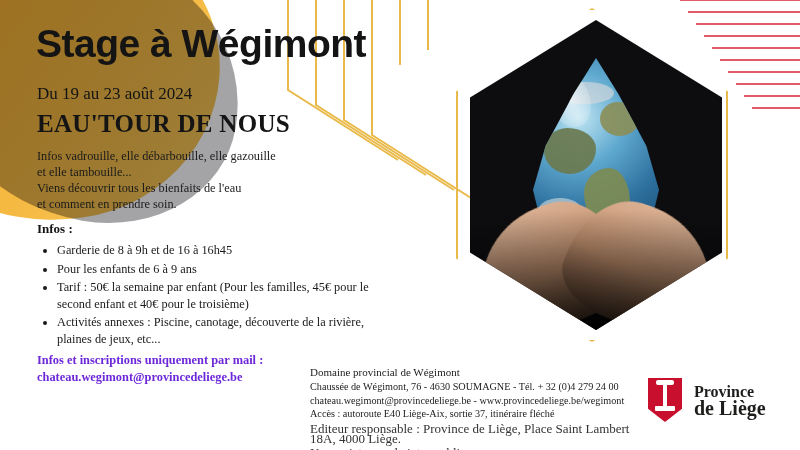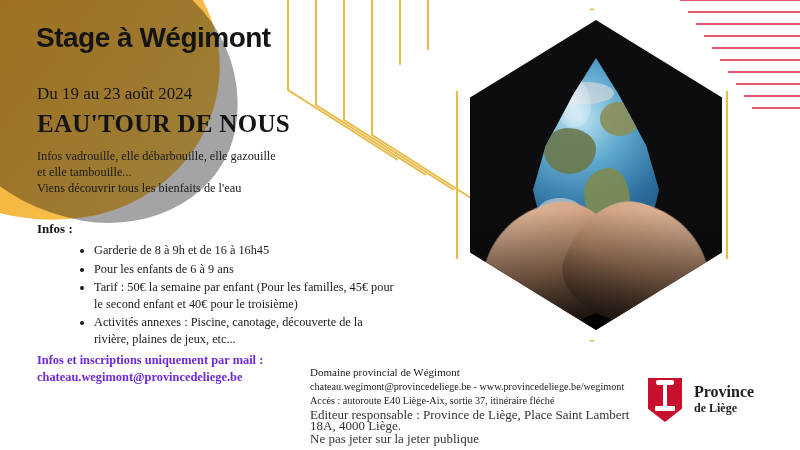--- a/index.html
+++ b/index.html
@@ -146,21 +146,21 @@
     background: radial-gradient(ellipse at center, rgba(255,255,255,0.65), rgba(255,255,255,0));
     border-radius: 50%;
     transform: rotate(-20deg);
   }
 
   
   .title {
     position: absolute;
     left: 36px;
     top: 22px;
-    font-size: 28px;
+    font-size: 39px;
     font-weight: bold;
     color: #141414;
     letter-spacing: -0.5px;
     font-family: "Liberation Sans", sans-serif;
   }
   .dates {
     position: absolute;
     left: 37px;
     top: 84px;
     font-size: 17px;
@@ -201,21 +201,21 @@
     left: 37px;
     top: 242px;
     width: 340px;
     margin: 0;
     padding-left: 20px;
     font-size: 12.3px;
     line-height: 16.5px;
     color: #1a1a1a;
     font-family: "Liberation Serif", serif;
   }
-  .infos-list li { margin-bottom: 2px; margin-left: 37px; }
+  .infos-list li { margin-bottom: 2px; }
   .contact-block {
     position: absolute;
     left: 37px;
     top: 352px;
     font-size: 12.4px;
     font-weight: bold;
     line-height: 17px;
     color: #6d28d9;
     font-family: "Liberation Serif", serif;
   }
@@ -289,21 +289,21 @@
     height: 5px;
     background: #ffffff;
     border-radius: 1px;
   }
   .logo-text {
     font-family: "Liberation Serif", serif;
     color: #1d1d1b;
     line-height: 17px;
   }
   .logo-text .l1 { font-size: 16px; font-weight: bold; }
-  .logo-text .l2 { font-size: 12px; font-weight: bold; }
+  .logo-text .l2 { font-size: 20px; font-weight: bold; }
 </style>
 </head>
 <body>
 
 <div class="poster">
 
   <div class="blob-orange"></div>
   <div class="blob-grey"></div>
 
   <div class="diag-lines">
@@ -354,37 +354,39 @@
   </div>
 
   <div class="title">Stage à Wégimont</div>
   <div class="dates">Du 19 au 23 août 2024</div>
   <div class="subtitle">EAU'TOUR DE NOUS</div>
 
   <div class="intro">
     <span>Infos vadrouille, elle débarbouille, elle gazouille</span><br>
     <span>et elle tambouille...</span><br>
     <span>Viens découvrir tous les bienfaits de l'eau</span><br>
+    <span>et comment en prendre soin.</span>
   </div>
 
   <div class="infos-label">Infos :</div>
   <ul class="infos-list">
     <li>Garderie de 8 à 9h et de 16 à 16h45</li>
     <li>Pour les enfants de 6 à 9 ans</li>
     <li>Tarif : 50€ la semaine par enfant (Pour les familles, 45€ pour le second enfant et 40€ pour le troisième)</li>
     <li>Activités annexes : Piscine, canotage, découverte de la rivière, plaines de jeux, etc...</li>
   </ul>
 
   <div class="contact-block">
     <div>Infos et inscriptions uniquement par mail :</div>
     <div>chateau.wegimont@provincedeliege.be</div>
   </div>
 
   <div class="footer">
     <div class="f-title">Domaine provincial de Wégimont</div>
+    <div class="f-line">Chaussée de Wégimont, 76 - 4630 SOUMAGNE - Tél. + 32 (0)4 279 24 00</div>
     <div class="f-line">chateau.wegimont@provincedeliege.be - www.provincedeliege.be/wegimont</div>
     <div class="f-line">Accès : autoroute E40 Liège-Aix, sortie 37, itinéraire fléché</div>
     <div class="f-small">Editeur responsable : Province de Liège, Place Saint Lambert 18A, 4000 Liège.</div>
     <div class="f-small">Ne pas jeter sur la jeter publique</div>
   </div>
 
   <div class="logo">
     <div class="logo-shield">
       <div class="perron"></div>
     </div>

